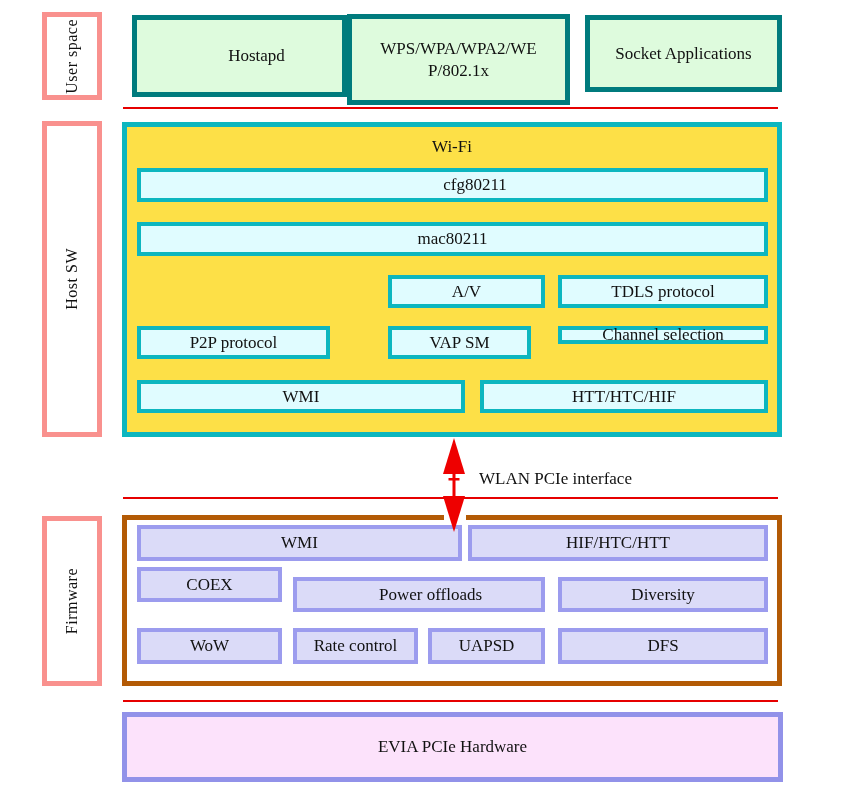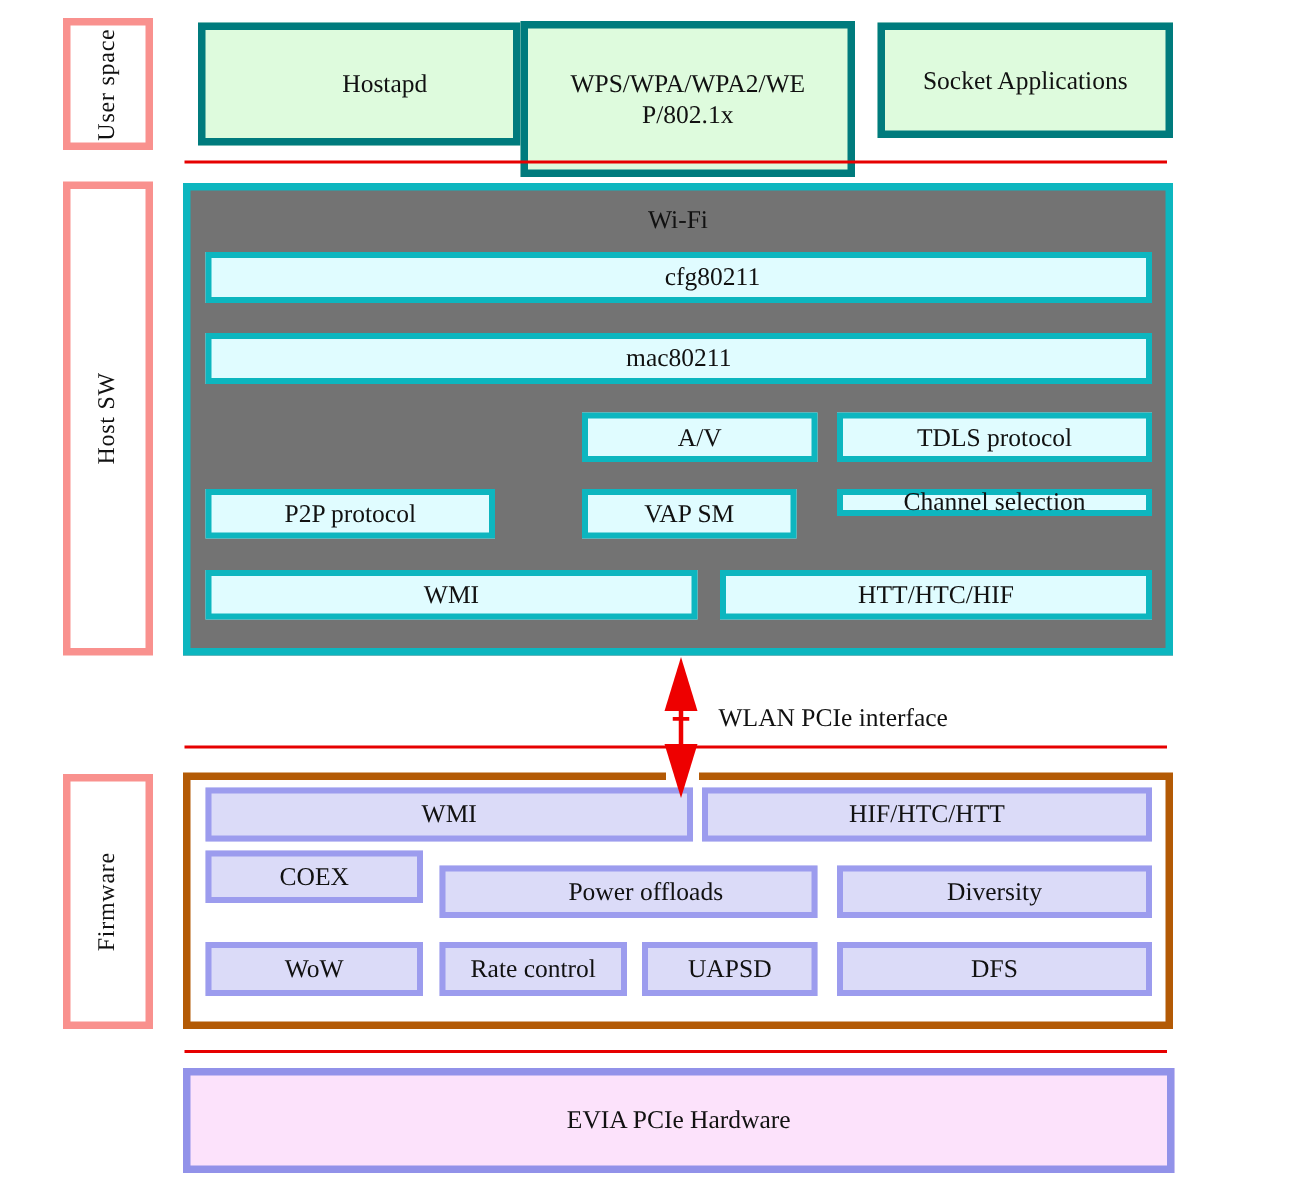--- a/index.html
+++ b/index.html
@@ -7,21 +7,21 @@
     position:relative;width:859px;height:801px;background:#ffffff;overflow:hidden;
     font-family:"Liberation Serif","DejaVu Serif",serif;color:#111;
   }
   .box{
     position:absolute;box-sizing:border-box;display:flex;align-items:center;justify-content:center;
     text-align:center;font-size:17px;line-height:1.25;
   }
   .green{border:5px solid var(--teal-dark,#007b7d);background:var(--green-fill,#defbdd);}
   .cyan{border:4px solid var(--turquoise,#0db6bf);background:var(--cyan-fill,#e0fcff);}
   .lav{border:4px solid var(--periwinkle,#9c9cee);background:var(--lavender-fill,#dbdbf8);}
-  .outer-host{position:absolute;box-sizing:border-box;border:5px solid var(--turquoise,#0db6bf);background:#737373;}
+  .outer-host{position:absolute;box-sizing:border-box;border:5px solid var(--turquoise,#0db6bf);background:#fde047;}
   .outer-fw{position:absolute;box-sizing:border-box;border:5px solid var(--brown,#b35a05);background:#fff;}
   .label-box{
     position:absolute;box-sizing:border-box;border:5px solid var(--pink-label-border,#f9918e);
     background:#fff;display:flex;align-items:center;justify-content:center;
   }
   .vert{writing-mode:vertical-rl;transform:rotate(180deg);font-size:16px;letter-spacing:0.5px;}
   .redline{position:absolute;height:2px;background:var(--line-red,#e60000);}
   .preline{white-space:pre-line;word-break:break-all;}
   .title{position:absolute;left:0;right:0;text-align:center;font-size:17px;}
   .plain-label{position:absolute;font-size:17px;white-space:nowrap;}
@@ -37,21 +37,21 @@
     <span class="vert">User space</span>
   </div>
   <div class="label-box" style="left:42px;top:121px;width:60px;height:316px;">
     <span class="vert">Host SW</span>
   </div>
   <div class="label-box" style="left:42px;top:516px;width:60px;height:170px;">
     <span class="vert">Firmware</span>
   </div>
 
   <div class="box green" style="left:132px;top:15px;width:215px;height:82px;padding-left:34px;">Hostapd</div>
-  <div class="box green preline" style="left:347px;top:14px;width:223px;height:104px;">WPS/WPA/WPA2/WE
+  <div class="box green preline" style="left:347px;top:14px;width:223px;height:91px;">WPS/WPA/WPA2/WE
 P/802.1x</div>
   <div class="box green" style="left:585px;top:15px;width:197px;height:77px;">Socket Applications</div>
 
   <div class="redline" style="left:123px;top:107px;width:655px;"></div>
 
   <div class="outer-host" style="left:122px;top:122px;width:660px;height:315px;">
     <div class="title" style="top:10px;">Wi-Fi</div>
 
     <div class="box cyan" style="left:10px;top:41px;width:631px;height:34px;padding-left:45px;">cfg80211</div>
     <div class="box cyan" style="left:10px;top:95px;width:631px;height:34px;">mac80211</div>

